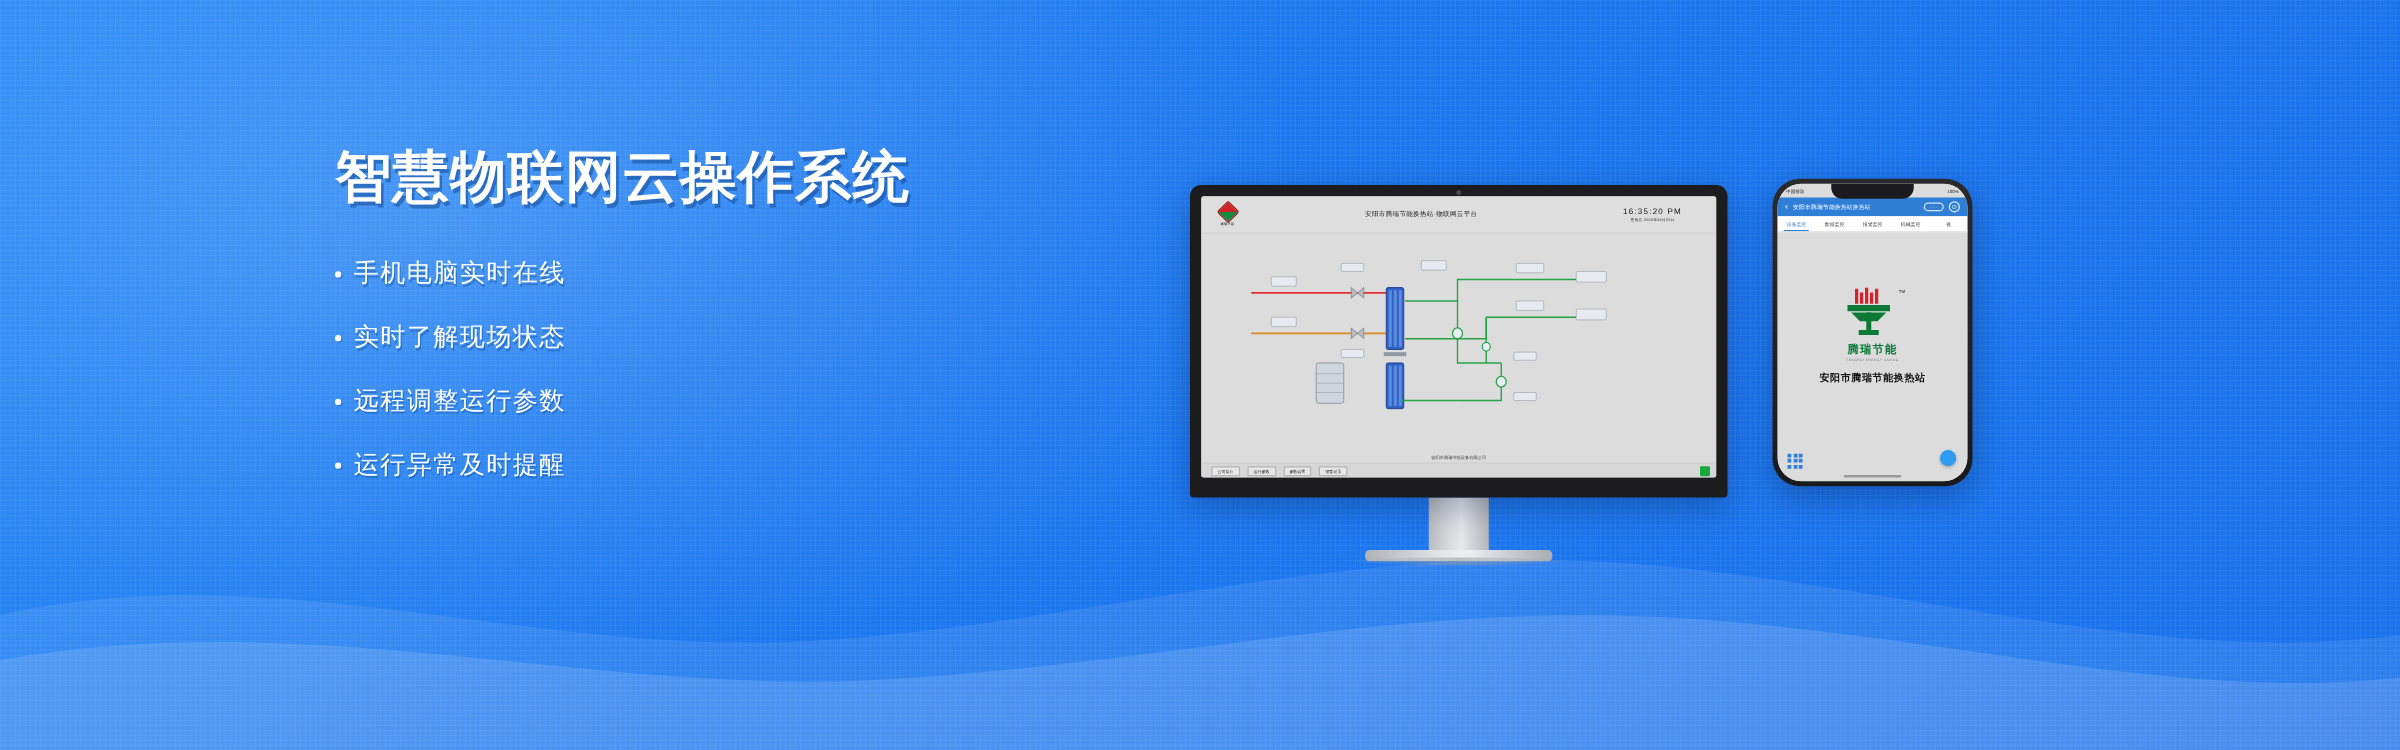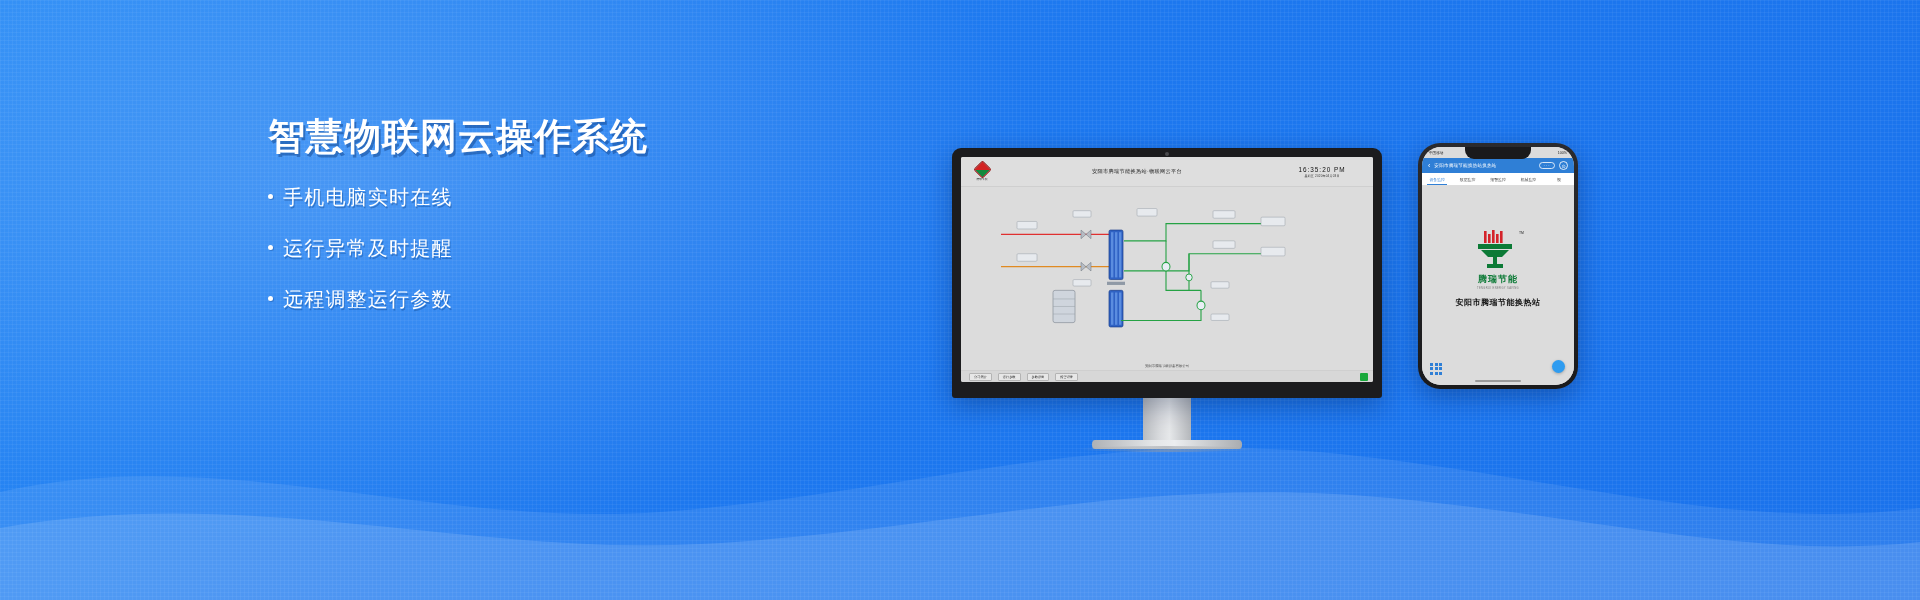--- a/index.html
+++ b/index.html
@@ -30,26 +30,26 @@
     width:70%; height:140%;
     background:radial-gradient(ellipse at 40% 50%, rgba(255,255,255,.16) 0%, rgba(255,255,255,0) 62%);
     pointer-events:none;
   }
   .wave { position:absolute; left:0; right:0; bottom:0; width:1920px; }
   .wave svg { display:block; width:1920px; }
 
   
   .copy { position:absolute; left:268px; top:118px; width:520px; }
   .title {
-    font-size:37px; line-height:1.05; color:#ffffff; font-weight:700;
+    font-size:45px; line-height:1.05; color:#ffffff; font-weight:700;
     letter-spacing:1px; white-space:nowrap;
     text-shadow:2px 3px 0 rgba(10,60,130,.45);
   }
   .title .thin { font-weight:600; }
-  .bullets { margin-top:30px; }
+  .bullets { margin-top:44px; }
   .bullet {
     display:flex; align-items:center;
     color:#ffffff; font-size:20px; line-height:1;
     margin-bottom:31px; letter-spacing:1.2px;
     text-shadow:1px 2px 0 rgba(10,60,130,.35);
   }
   .bullet .dot {
     width:5px; height:5px; border-radius:50%;
     background:#ffffff; margin-right:10px; flex:0 0 auto;
     box-shadow:1px 1px 0 rgba(10,60,130,.3);
@@ -221,25 +221,29 @@
   <div class="copy">
     <div class="title"><span>智慧物联网云</span><span class="thin">操作系统</span></div>
 
     <div class="bullets">
       <div class="bullet">
         <span class="dot"></span>
         <span>手机电脑实时在线</span>
       </div>
       <div class="bullet">
         <span class="dot"></span>
-        <span>运行异常及时提醒</span>
+        <span>实时了解现场状态</span>
       </div>
       <div class="bullet">
         <span class="dot"></span>
         <span>远程调整运行参数</span>
+      </div>
+      <div class="bullet">
+        <span class="dot"></span>
+        <span>运行异常及时提醒</span>
       </div>
     </div>
   </div>
 
   <div class="monitor">
     <div class="mon-bezel">
       <div class="mon-cam"></div>
       <div class="mon-screen">
 
         <div class="app-head">

